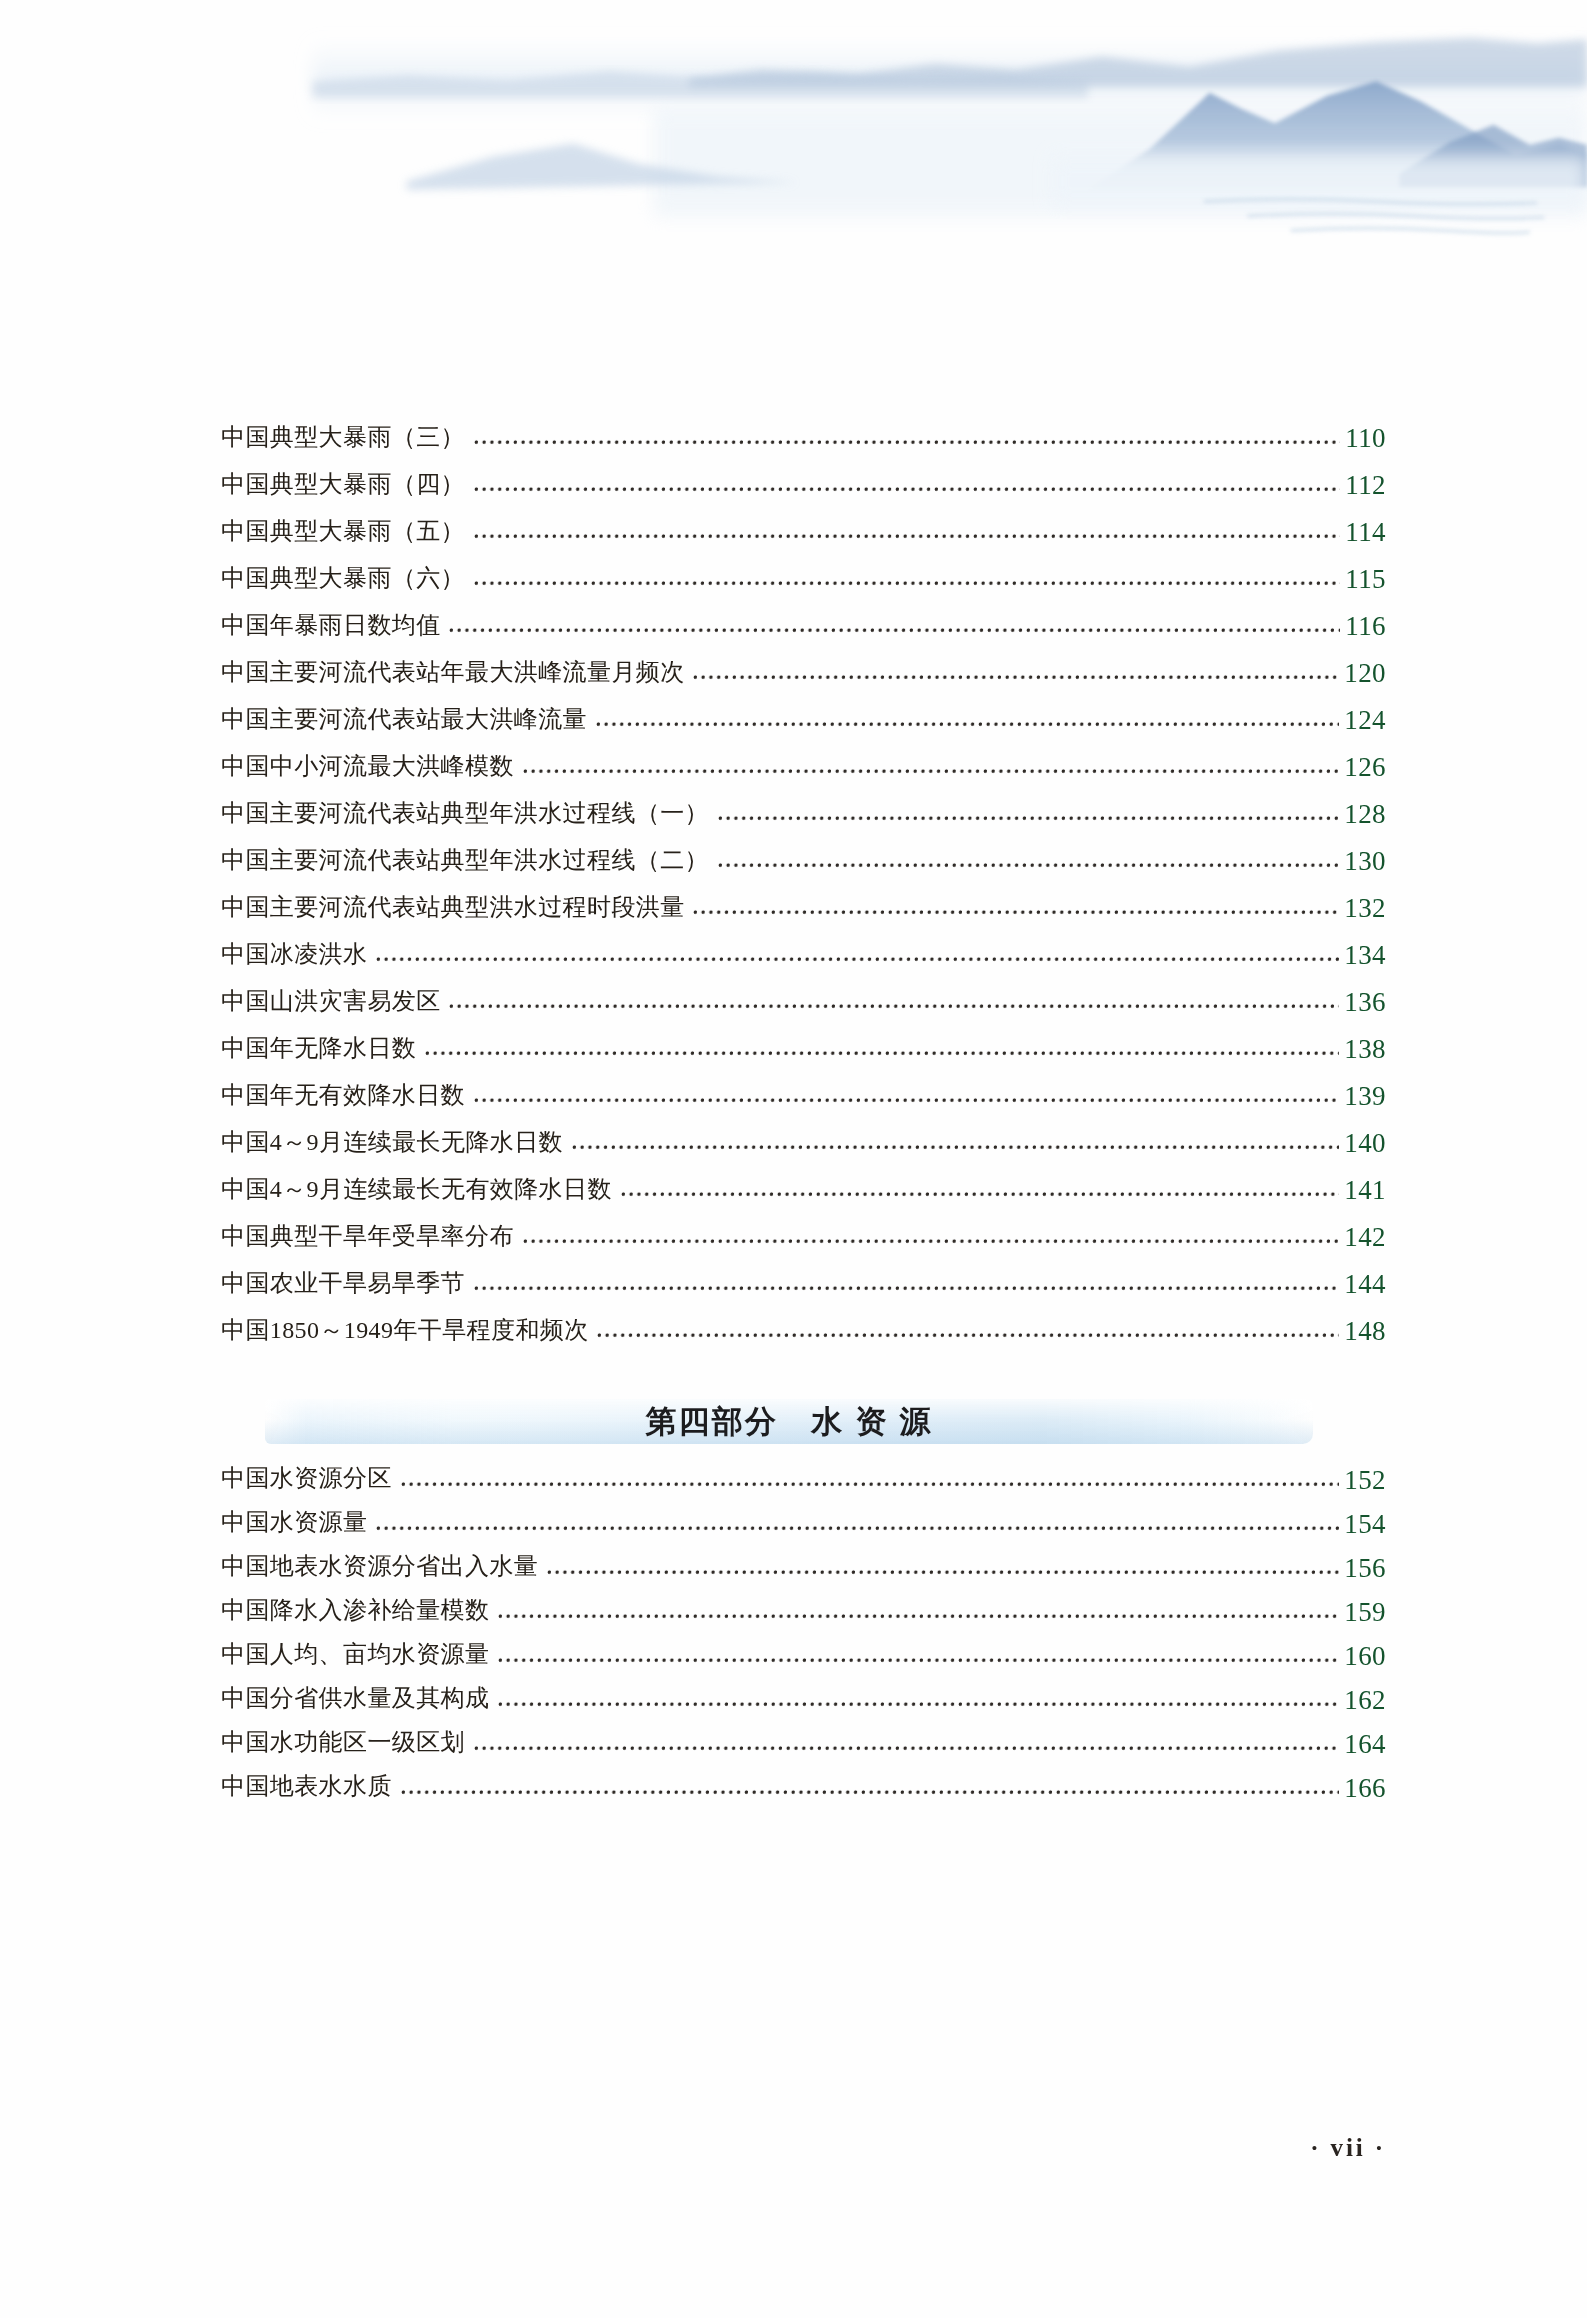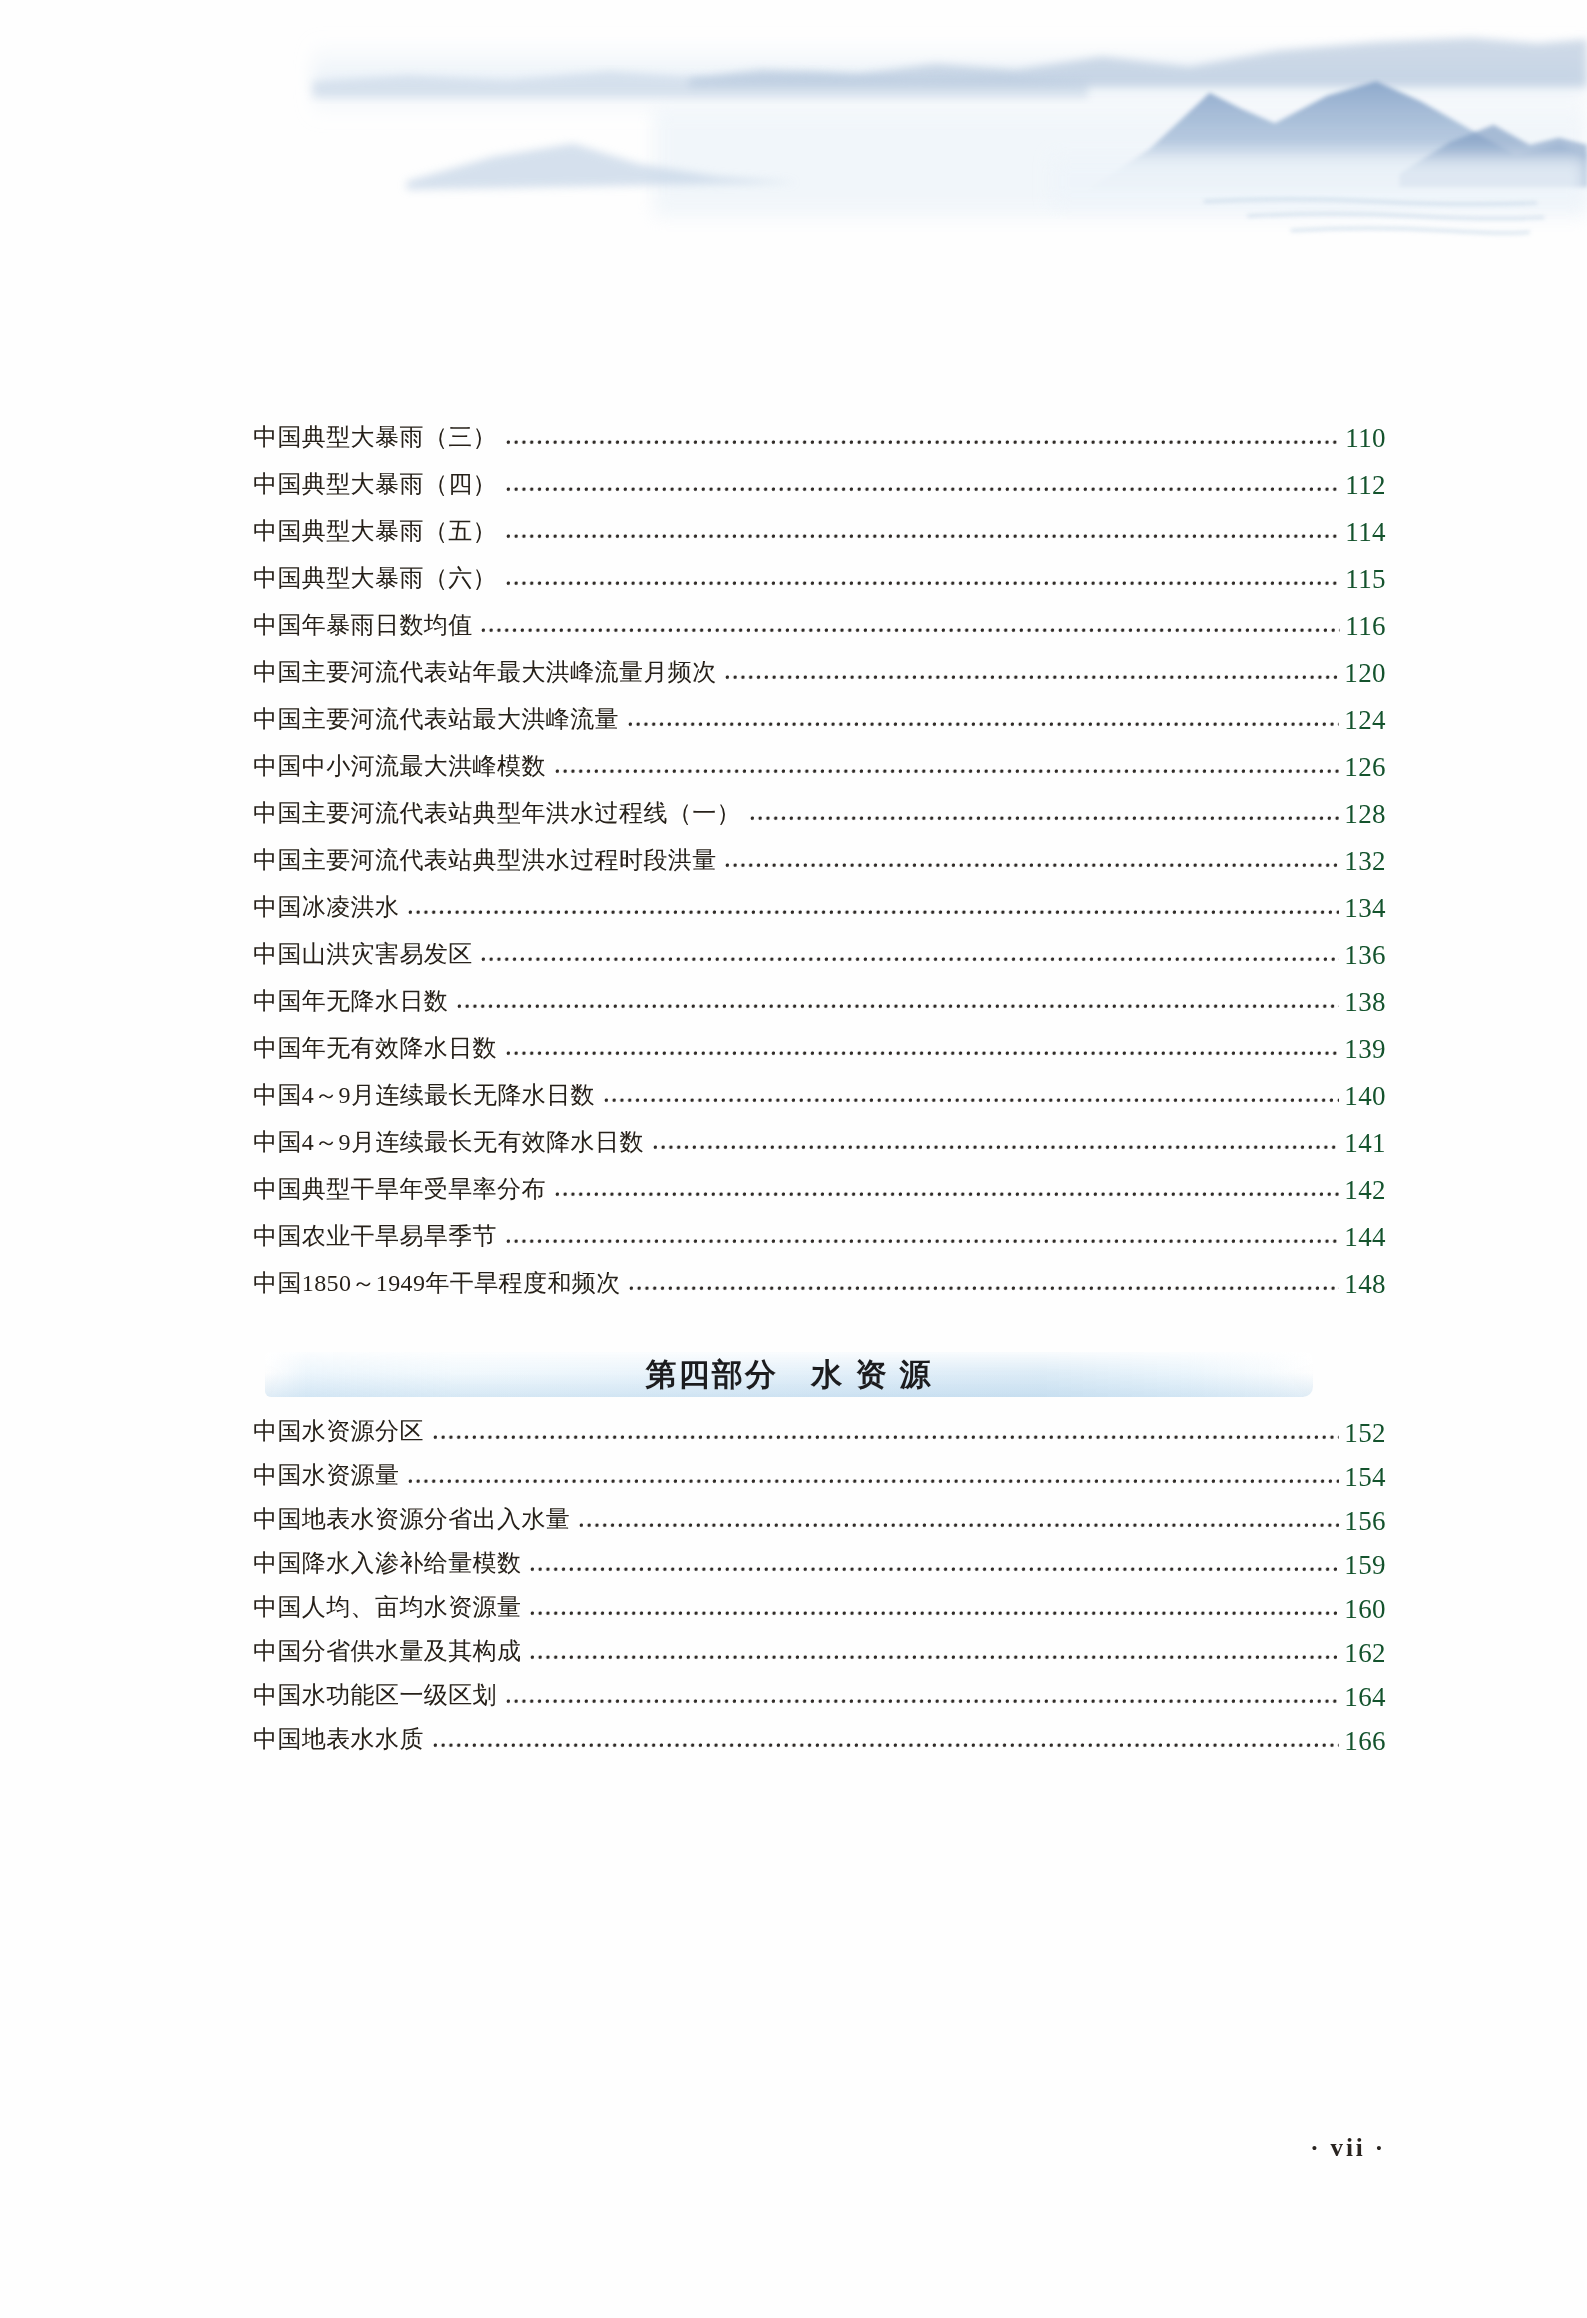--- a/index.html
+++ b/index.html
@@ -22,21 +22,20 @@
 
   
   .toc {
     position: absolute;
     left: 221px; right: 202px; top: 413px;
   }
   .toc-row {
     display: flex;
     align-items: center;
     height: 47px;
-    margin-left: 32px;
   }
   .toc-sec2 .toc-row { height: 44px; }
   .toc-title {
     font-size: 24px;
     line-height: 1;
     white-space: nowrap;
     color: #262019;
     letter-spacing: 0.4px;
   }
   .leader {
@@ -199,20 +198,25 @@
           <span class="leader"></span>
           <span class="toc-page">126</span>
         </div>
 
         <div class="toc-row">
           <span class="toc-title">中国主要河流代表站典型年洪水过程线（一）</span>
           <span class="leader"></span>
           <span class="toc-page">128</span>
         </div>
 
+        <div class="toc-row">
+          <span class="toc-title">中国主要河流代表站典型年洪水过程线（二）</span>
+          <span class="leader"></span>
+          <span class="toc-page">130</span>
+        </div>
 
         <div class="toc-row">
           <span class="toc-title">中国主要河流代表站典型洪水过程时段洪量</span>
           <span class="leader"></span>
           <span class="toc-page">132</span>
         </div>
 
         <div class="toc-row">
           <span class="toc-title">中国冰凌洪水</span>
           <span class="leader"></span>

